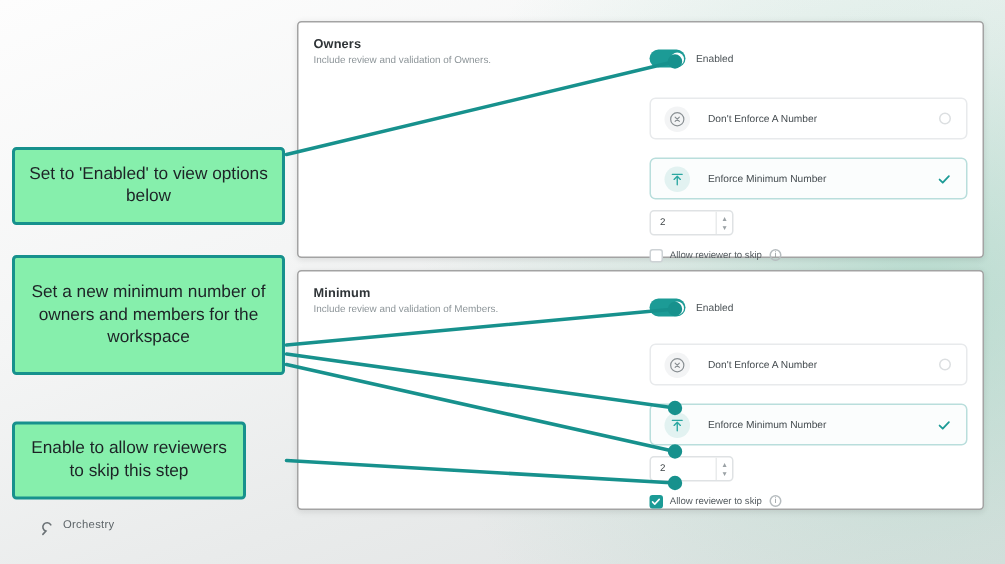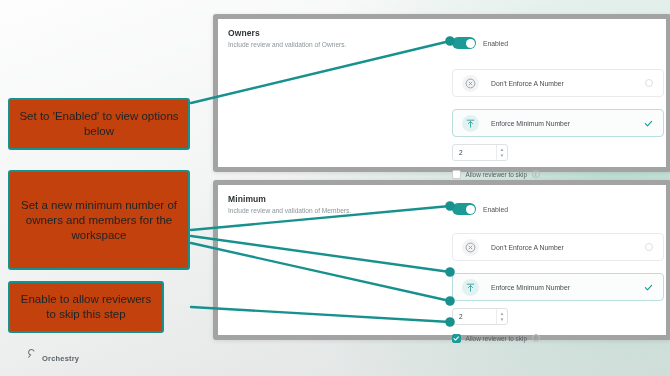--- a/index.html
+++ b/index.html
@@ -11,24 +11,24 @@
   body {
     position: relative;
     background:
       radial-gradient(circle at 92% 52%, rgba(120,200,170,0.42) 0%, rgba(120,200,170,0.16) 26%, rgba(255,255,255,0) 52%),
       linear-gradient(160deg, #fdfdfd 0%, #f4f5f5 38%, #e9ebeb 68%, #dfe2e2 100%);
   }
 
   
   .panel {
     position: absolute;
-    left: 213px;
+    left: 198px;
     width: 458px;
     background: #ffffff;
-    border: 5px solid #a3a3a3;
+    border: 1px solid #a3a3a3;
     border-radius: 3px;
     box-shadow: 0 1px 4px rgba(0,0,0,0.10);
   }
   #panel-owners  { top: 14px;  height: 158px; }
   #panel-members { top: 180px; height: 160px; }
 
   .sec-title {
     position: absolute; left: 10px; top: 9px;
     font-size: 8.5px; font-weight: bold; color: #2f3437;
     letter-spacing: .1px;
@@ -98,40 +98,40 @@
   .skip-label { font-size: 6.4px; color: #555c60; }
   .info-ico {
     width: 8px; height: 8px; border-radius: 50%;
     border: 1px solid #b6bcbf; color: #8e9497;
     font-size: 5.5px; line-height: 6.5px; text-align: center; flex: none;
   }
 
   
   .callout {
     position: absolute; left: 8px;
-    background: #c2410c;
+    background: #86efac;
     border: 2px solid #17918d;
     border-radius: 3px;
     display: flex; align-items: center; justify-content: center;
     text-align: center;
     color: #1d2326;
     font-size: 11.5px;
     line-height: 15px;
     padding: 1px 8px;
     z-index: 6;
   }
   #callout-1 { top: 98px;  width: 182px; height: 52px; }
-  #callout-2 { top: 170px; width: 182px; height: 100px; }
+  #callout-2 { top: 170px; width: 182px; height: 80px; }
   #callout-3 { top: 281px; width: 156px; height: 52px; }
 
   
   #connectors { position: absolute; inset: 0; z-index: 4; pointer-events: none; }
 
   
-  #logo { position: absolute; left: 26px; top: 345px; display: flex; align-items: flex-end; gap: 5px; font-weight: bold; }
+  #logo { position: absolute; left: 26px; top: 345px; display: flex; align-items: flex-start; gap: 5px; }
   .logo-name { font-size: 7.5px; color: #5d6468; letter-spacing: .2px; }
 </style>
 </head>
 <body>
 
 <div class="panel" id="panel-owners">
   <div class="sec-title">Owners</div>
   <div class="sec-sub">Include review and validation of Owners.</div>
 
   <div class="toggle-row">

